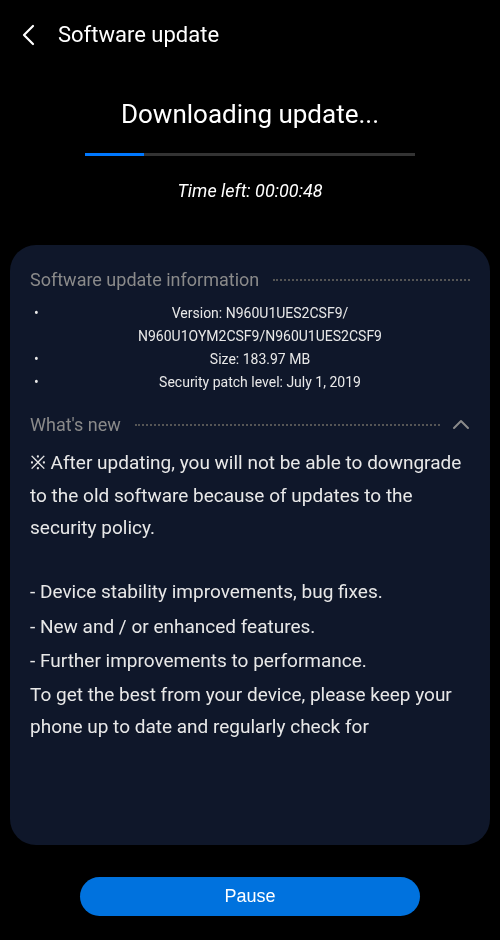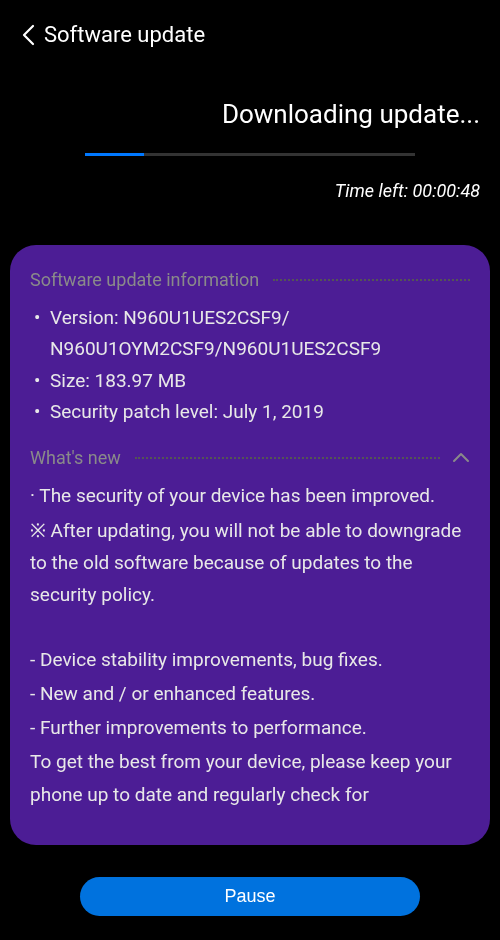--- a/index.html
+++ b/index.html
@@ -12,35 +12,35 @@
       height: 940px;
       background: #000;
       font-family: -apple-system, BlinkMacSystemFont, 'Segoe UI', Roboto, sans-serif;
       color: #fff;
       overflow: hidden;
     }
     .header {
       display: flex;
       align-items: center;
       padding: 22px 18px;
-      gap: 6px;
+      gap: 20px;
     }
     .back-icon {
       width: 20px;
       height: 20px;
       display: flex;
       align-items: center;
       justify-content: center;
     }
     .header-title {
       font-size: 22px;
       font-weight: 400;
     }
     .download-section {
-      text-align: right;
+      text-align: center;
       padding: 30px 20px 20px;
     }
     .download-title {
       font-size: 26px;
       font-weight: 400;
       margin-bottom: 24px;
     }
     .progress-outer {
       width: 330px;
       height: 3px;
@@ -52,21 +52,21 @@
       height: 100%;
       background: #0078ff;
       width: 18%;
     }
     .time-left {
       font-size: 18px;
       color: #fff;
       font-style: italic;
     }
     .info-card {
-      background: #4c1d95;
+      background: #0f172a;
       border-radius: 26px;
       margin: 24px 10px 12px;
       padding: 24px 20px 20px;
       height: 600px;
       overflow: hidden;
     }
     .section-header {
       display: flex;
       align-items: center;
       margin-bottom: 12px;
@@ -85,25 +85,26 @@
     .chevron-wrap {
       margin-left: 12px;
       display: flex;
       align-items: center;
     }
     .bullet-list {
       list-style: none;
       margin-bottom: 20px;
     }
     .bullet-list li {
-      font-size: 19px;
+      font-size: 14px;
       color: #e8e8e8;
       line-height: 1.65;
       padding-left: 20px;
       position: relative;
+      text-align: center;
     }
     .bullet-list li::before {
       content: "•";
       position: absolute;
       left: 4px;
     }
     .whats-new-content {
       font-size: 19px;
       color: #e8e8e8;
       line-height: 1.7;
@@ -162,21 +163,20 @@
     <span class="section-title">What's new</span>
     <span class="dotted-line"></span>
     <span class="chevron-wrap">
       <svg width="18" height="11" viewBox="0 0 18 11" fill="none">
         <path d="M2 9 L9 2 L16 9" stroke="#8a8a8a" stroke-width="2" stroke-linecap="round" stroke-linejoin="round"></path>
       </svg>
     </span>
   </div>
 
   <div class="whats-new-content">
-    <p>· The security of your device has been improved.</p>
     <p>※ After updating, you will not be able to downgrade to the old software because of updates to the security policy.</p>
     <p style="height:28px"></p>
     <p> - Device stability improvements, bug fixes.</p>
     <p> - New and / or enhanced features.</p>
     <p> - Further improvements to performance.</p>
     <p>To get the best from your device, please keep your phone up to date and regularly check for</p>
   </div>
 </div>
 
 <button class="pause-button">Pause</button>

